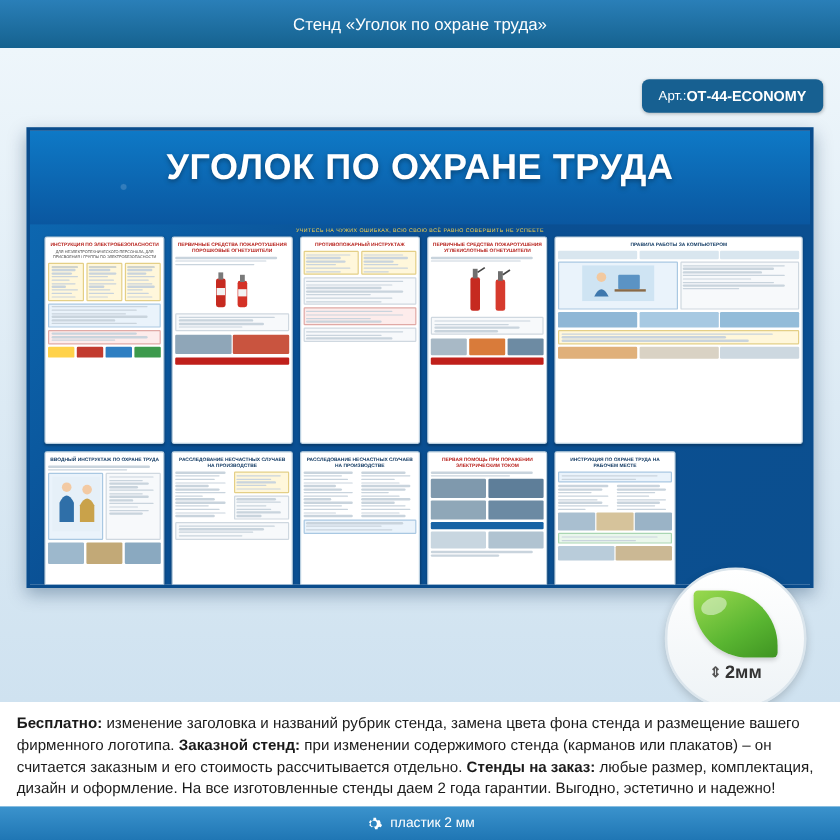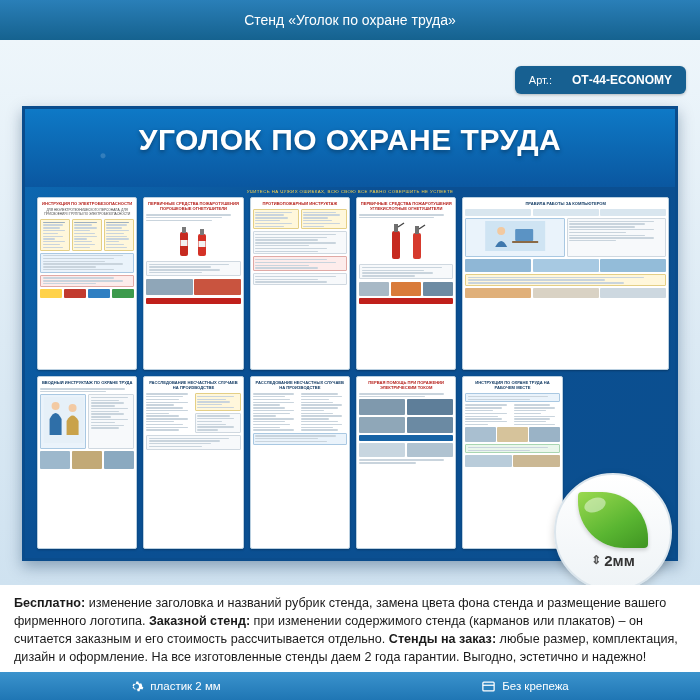--- a/index.html
+++ b/index.html
@@ -31,31 +31,31 @@
   }
 
   
   .art-badge {
     position:absolute; right:14px; top:26px;
     background:#176091;
     color:#ffffff;
     border-radius:6px;
     padding:7px 14px;
     font-size:11px;
-    display:flex; gap:20px; align-items:center;
+    display:flex; gap:0; align-items:center;
     z-index:20;
     box-shadow:0 1px 3px rgba(0,0,0,.25);
   }
   .art-badge b { font-size:12px; }
 
   
   .board {
     position:absolute;
     left:22px; top:66px;
-    width:656px; height:455px;
+    width:656px; height:384px;
     background:#0b5fa5;
     background:linear-gradient(135deg,#0d6cb6 0%,#0a4f93 40%,#0b4f8f 100%);
     border:3px solid #0a4c8c;
     box-shadow:0 6px 14px rgba(0,40,80,.35);
     overflow:hidden;
   }
   .board:before {
     content:"";
     position:absolute; left:0; top:0; width:100%; height:78px;
     background:linear-gradient(180deg,#0e79c6 0%,#0a57a0 100%);
@@ -670,21 +670,14 @@
   <div class="feat">
     <svg width="15" height="15" viewBox="0 0 24 24">
       <path fill="#ffffff" d="M12 8a4 4 0 100 8 4 4 0 000-8zm9 4l2 1.6-1.6 3-2.4-.7a7.6 7.6 0 01-1.6 1l-.4 2.5h-3.4l-.4-2.5a7.6 7.6 0 01-1.6-1l-2.4.7L5.6 13.6 7.6 12l-2-1.6 1.6-3 2.4.7c.5-.4 1-.7 1.6-1L11.6 4h3.4l.4 2.5c.6.3 1.1.6 1.6 1l2.4-.7 1.6 3z"></path>
     </svg>
     <span>пластик 2 мм</span>
   </div>
 
 
 
 
-  <div class="feat">
-    <svg width="15" height="15" viewBox="0 0 24 24">
-      <rect x="3" y="5" width="18" height="14" rx="1.5" fill="none" stroke="#ffffff" stroke-width="2"></rect>
-      <path d="M3 10h18" stroke="#ffffff" stroke-width="2"></path>
-    </svg>
-    <span>Без крепежа</span>
-  </div>
 
 </div>
 
 </body></html>

